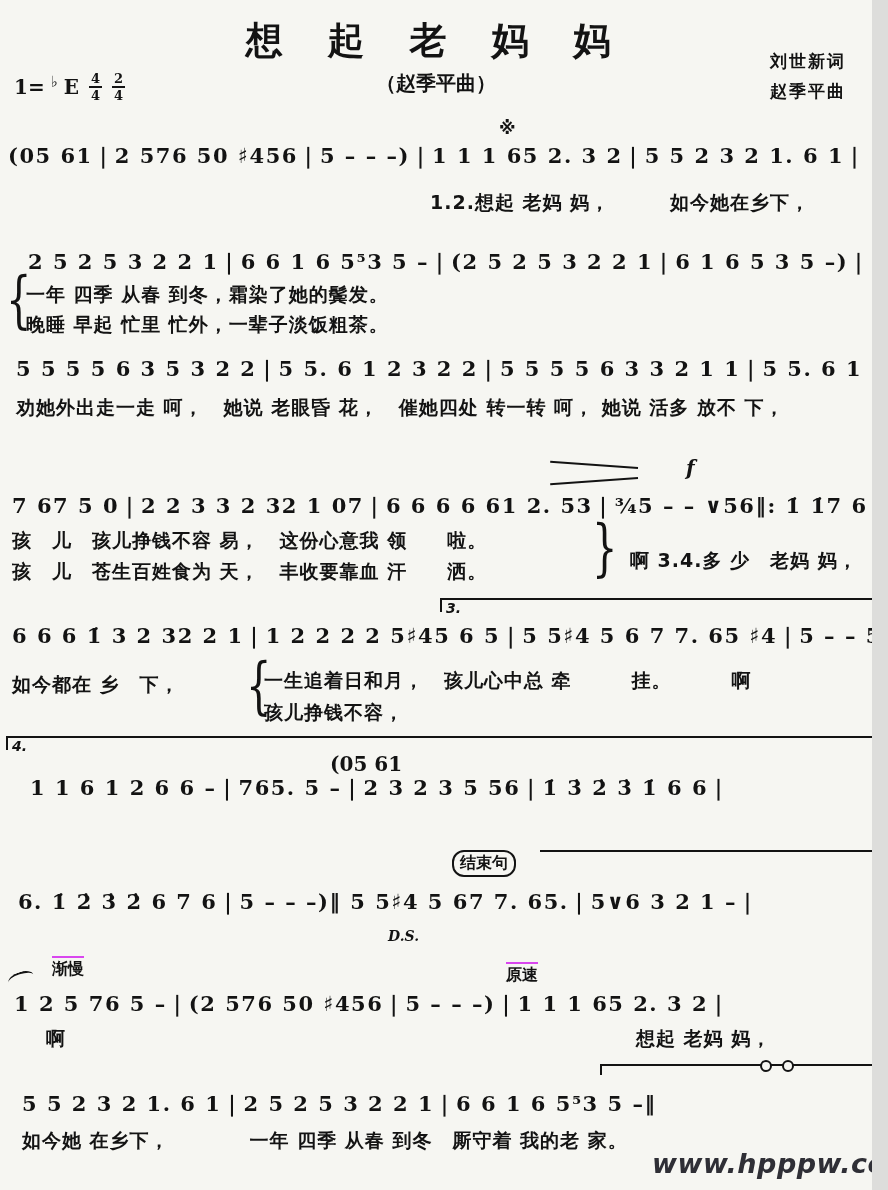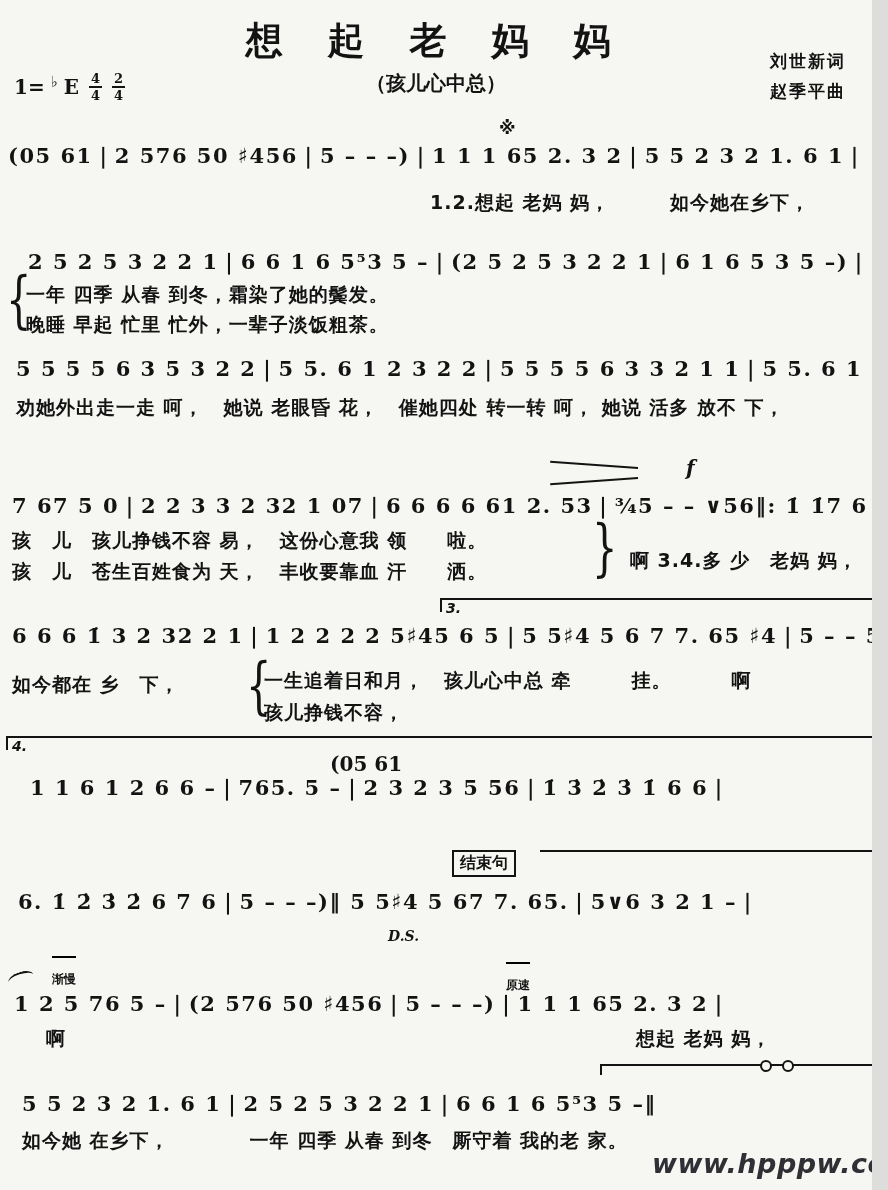--- a/index.html
+++ b/index.html
@@ -23,21 +23,21 @@
   .notes{position:absolute;font-family:"DejaVu Serif",serif;font-weight:bold;
          font-size:21px;letter-spacing:1.5px;white-space:nowrap;}
   .lyric{position:absolute;font-size:19px;font-weight:bold;white-space:nowrap;letter-spacing:1px;}
   .lyric .u{text-decoration:underline;}
   .small-mark{position:absolute;font-size:20px;font-weight:bold;}
   .segno{position:absolute;font-size:17px;font-weight:bold;}
   .dyn{position:absolute;font-size:20px;font-weight:bold;font-style:italic;
        font-family:"DejaVu Serif",serif;}
   .ds{position:absolute;font-size:14px;font-weight:bold;font-style:italic;
       font-family:"DejaVu Serif",serif;}
-  .tempo{position:absolute;font-size:12px;font-weight:bold;border-top:2px solid #000000;padding-top:13px;}
+  .tempo{position:absolute;font-size:16px;font-weight:bold;border-top:2px solid #d946ef;padding-top:1px;}
   .brace{position:absolute;font-size:40px;font-weight:400;transform:scaleY(1.55);
          font-family:"DejaVu Serif",serif;}
   .volta{position:absolute;border-top:2px solid #131313;border-left:2px solid #131313;height:12px;}
   .volta span{position:relative;top:-2px;left:4px;font-size:14px;font-weight:bold;font-style:italic;}
   .endbox{position:absolute;border:2px solid #131313;font-size:16px;font-weight:bold;
           padding:1px 6px;background:#f6f6f2;}
   .ext-line{position:absolute;border-top:2px solid #131313;height:0;}
   .fine-bracket{position:absolute;border-top:2px solid #131313;border-left:2px solid #131313;
                 border-right:2px solid #131313;height:9px;}
   .fine-bracket .circ{position:absolute;top:-6px;width:8px;height:8px;border:2px solid #131313;
@@ -51,21 +51,21 @@
            border-radius:50% 50% 0 0;transform:rotate(-18deg);}
   .watermark{position:absolute;font-size:27px;font-weight:bold;font-style:italic;
              color:#2f2f36;letter-spacing:0.5px;}
 </style>
 </head>
 <body>
 
 <div class="page">
 
   <div class="title">想 起 老 妈 妈</div>
-  <div class="subtitle">（孩儿心中总）</div>
+  <div class="subtitle">（赵季平曲）</div>
   <div class="keysig">
     <span>1=</span>
       <span class="flat">♭</span>
       <span>E</span>
     <span class="frac">
       <span class="num">4</span>
       <span class="den">4</span>
     </span>
     <span class="frac">
       <span class="num">2</span>
@@ -99,21 +99,21 @@
   <div class="notes" style="left:12px;top:622px;">6 6 6 1̇ 3 2 32 2 1｜1 2 2 2 2 5♯45 6 5｜5 5♯4 5 6 7 7. 65 ♯4｜5 – – 5 6:‖</div>
   <div class="lyric" style="left:12px;top:672px;">如今都在 乡　下，</div>
   <div class="brace" style="left:246px;top:662px;">{</div>
   <div class="lyric" style="left:264px;top:668px;">一生追着日和月，　孩儿心中总 牵　　　挂。　　　啊</div>
   <div class="lyric" style="left:264px;top:700px;">孩儿挣钱不容，</div>
 
   <div class="volta" style="left:6px;top:736px;width:874px;"><span>4.</span></div>
   <div class="small-mark" style="left:330px;top:752px;font-family:'DejaVu Serif',serif;">(05 61</div>
   <div class="notes" style="left:30px;top:774px;">1 1 6 1 2 6 6 –｜765. 5 –｜2 3 2 3 5 56｜1̇ 3̇ 2̇ 3̇ 1̇ 6 6｜</div>
 
-  <div class="endbox" style="left:452px;top:850px;">结束句</div>
+  <div class="endbox" style="left:452px;top:850px;border-radius:12px;">结束句</div>
   <div class="ext-line" style="left:540px;top:850px;width:346px;"></div>
   <div class="notes" style="left:18px;top:888px;">6. 1̇ 2̇ 3̇ 2̇ 6 7 6｜5 – – –)‖ 5 5♯4 5 67 7. 65.｜5∨6 3 2 1 –｜</div>
   <div class="ds" style="left:388px;top:928px;">D.S.</div>
 
   <div class="tempo" style="left:52px;top:956px;">渐慢</div>
   <div class="tie-arc" style="left:8px;top:972px;"></div>
   <div class="tempo" style="left:506px;top:962px;">原速</div>
   <div class="notes" style="left:14px;top:990px;">1 2 5 76 5 –｜(2 576 50 ♯456｜5 – – –)｜1 1 1 65 2. 3 2｜</div>
   <div class="lyric" style="left:46px;top:1026px;">啊</div>
   <div class="lyric" style="left:636px;top:1026px;">想起 老妈 妈，</div>

